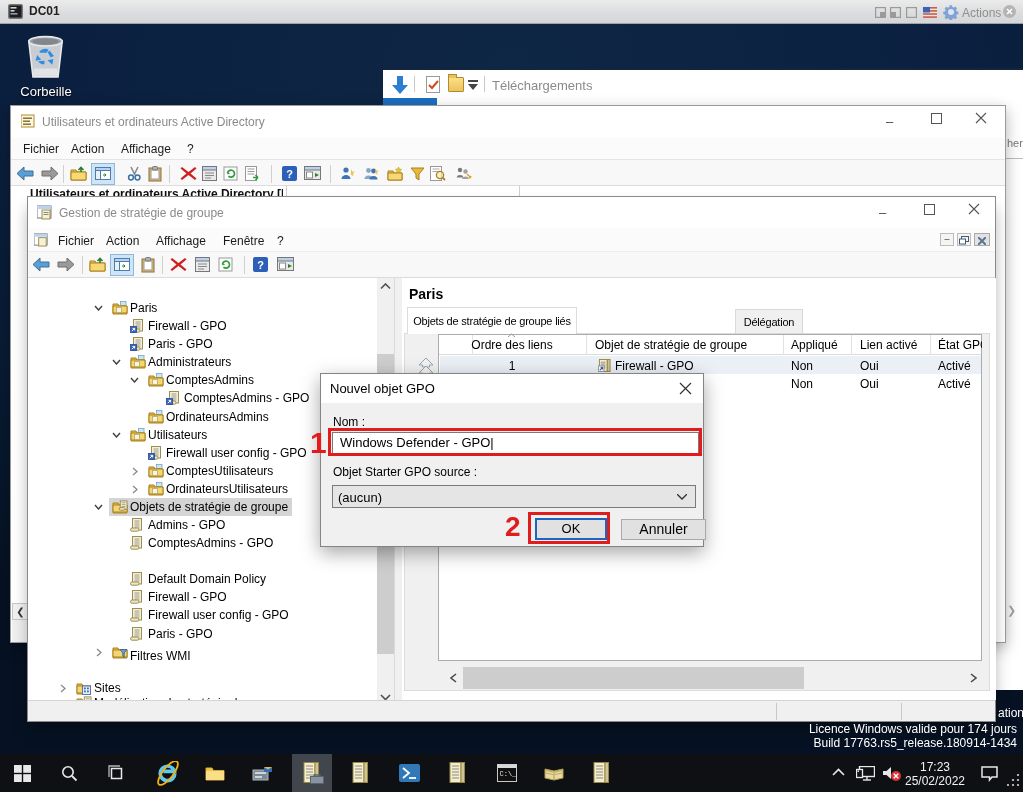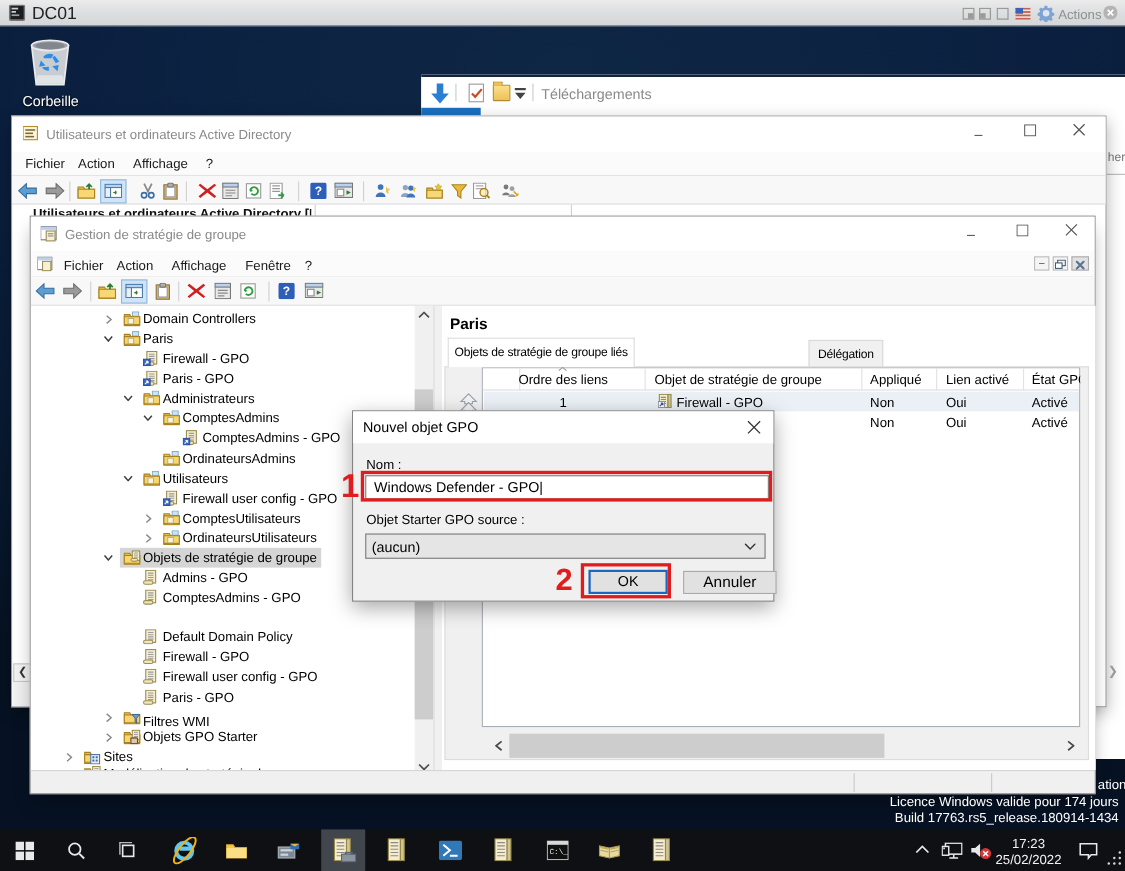--- a/index.html
+++ b/index.html
@@ -4,21 +4,21 @@
 <style>
   * { margin:0; padding:0; box-sizing:border-box; }
   html,body { width:1023px; height:792px; overflow:hidden; }
   body { font-family:"Liberation Sans", sans-serif; position:relative;
     background:radial-gradient(ellipse 1000px 600px at 50% 8%, #0e2744 0%, #0b2040 45%, #081b33 72%, #061223 100%); }
   .abs { position:absolute; }
 
   
   #conbar { left:0; top:0; width:1023px; height:24px;
     background:linear-gradient(#ebebeb, #dcdddf 55%, #d4d6d8); border-bottom:1px solid #9ea3a8; }
-  #conbar .ttl { position:absolute; left:29px; top:4px; font-size:16px; font-weight:normal; color:#222; }
+  #conbar .ttl { position:absolute; left:29px; top:4px; font-size:12px; font-weight:bold; color:#222; }
 
   
   .win { background:#fff; border:1px solid #9b9b9b; }
   .cap { position:absolute; left:0; top:0; right:0; height:31px; background:#fff; }
   .cap .txt { position:absolute; top:9px; font-size:12px; color:#8a8a8a; white-space:nowrap; }
   .capbtn { position:absolute; color:#444; font-size:13px; }
   .menubar { position:absolute; left:0; right:0; background:#fbfbfb; font-size:12px; color:#1a1a1a; }
   .menubar span { position:absolute; top:4px; }
   .toolbar { position:absolute; left:0; right:0; background:#f8f8f8; border-bottom:1px solid #dcdcdc; }
 
@@ -348,34 +348,20 @@
         </svg></div>
 <div style="position:absolute; left:249px; top:5px;"><svg width="17" height="14" viewBox="0 0 17 14">
           <rect x="0.5" y="0.5" width="16" height="13" fill="#e8e8e8" stroke="#777"></rect>
           <rect x="0.5" y="0.5" width="16" height="3.5" fill="#b9d2ef" stroke="#777"></rect>
           <rect x="2.5" y="6" width="6" height="6" fill="#fff" stroke="#888"></rect>
           <path d="M11 7 l4 2 -4 2 z" fill="#2e7d2e"></path>
         </svg></div>
 </div>
 
   <div class="abs" id="tree" style="left:0; top:81px; width:367px; height:423px; background:#fff; overflow:hidden;">
-<div class="trow" style="left:0; top:3px; width:340px;">
-        <span class="chev" style="left:68px; top:5px;">
-          <svg width="6" height="9" viewBox="0 0 6 9">
-            <path d="M1 1 L5 4.5 L1 8" stroke="#8a8a8a" stroke-width="1.3" fill="none"></path>
-          </svg>
-        </span>
-        <span style="position:absolute; left:84px; top:2px;"><svg width="16" height="14" viewBox="0 0 16 14">
-            <rect x="8.5" y="0.5" width="5.5" height="4" fill="#cde4f2" stroke="#7aa6c4" stroke-width="0.8"></rect>
-            <path d="M1 3 h5 l1 2 h8 v8 h-14 z" fill="#e9bd48" stroke="#a8821f" stroke-width="1"></path>
-            <path d="M1 5 h14 v7 h-14 z" fill="#f6d673" stroke="#a8821f" stroke-width="1"></path>
-            <rect x="4.5" y="6.5" width="5" height="5" fill="#f8f4e0" stroke="#b5a86a" stroke-width="0.8"></rect>
-          </svg></span>
-        <span style="position:absolute; left:102px; top:2px; line-height:14px;">Domain Controllers</span>
-      </div>
 <div class="trow" style="left:0; top:21px; width:340px;">
         <span class="chev" style="left:66px; top:6px;">
           <svg width="9" height="6" viewBox="0 0 9 6">
             <path d="M1 1 L4.5 5 L8 1" stroke="#3f3f3f" stroke-width="1.4" fill="none"></path>
           </svg>
         </span>
         <span style="position:absolute; left:84px; top:2px;"><svg width="16" height="14" viewBox="0 0 16 14">
             <rect x="8.5" y="0.5" width="5.5" height="4" fill="#cde4f2" stroke="#7aa6c4" stroke-width="0.8"></rect>
             <path d="M1 3 h5 l1 2 h8 v8 h-14 z" fill="#e9bd48" stroke="#a8821f" stroke-width="1"></path>
             <path d="M1 5 h14 v7 h-14 z" fill="#f6d673" stroke="#a8821f" stroke-width="1"></path>
@@ -627,42 +613,20 @@
           <svg width="6" height="9" viewBox="0 0 6 9">
             <path d="M1 1 L5 4.5 L1 8" stroke="#8a8a8a" stroke-width="1.3" fill="none"></path>
           </svg>
         </span>
         <span style="position:absolute; left:84px; top:2px;"><svg width="16" height="14" viewBox="0 0 16 14">
             <path d="M1 3 h5 l1 2 h8 v8 h-14 z" fill="#e9bd48" stroke="#a8821f" stroke-width="1"></path>
             <path d="M1 5 h14 v7 h-14 z" fill="#f6d673" stroke="#a8821f" stroke-width="1"></path>
             <path d="M8 4.5 h7 l-2.8 3.5 v4.5 l-1.4-1.2 v-3.3 z" fill="#6b9bd2" stroke="#34618f" stroke-width="0.8"></path>
           </svg></span>
         <span style="position:absolute; left:102px; top:6px; line-height:14px;">Filtres WMI</span>
-      </div>
-<div class="trow" style="left:0; top:383px; width:340px;">
-        <span class="chev" style="left:68px; top:5px;">
-          <svg width="6" height="9" viewBox="0 0 6 9">
-            <path d="M1 1 L5 4.5 L1 8" stroke="#8a8a8a" stroke-width="1.3" fill="none"></path>
-          </svg>
-        </span>
-        <span style="position:absolute; left:84px; top:2px;"><svg width="17" height="14" viewBox="0 0 17 14">
-            <path d="M1 3 h5 l1 2 h8 v8 h-14 z" fill="#e9bd48" stroke="#a8821f" stroke-width="1"></path>
-            <path d="M1 5 h14 v7 h-14 z" fill="#f6d673" stroke="#a8821f" stroke-width="1"></path>
-            <g transform="translate(7.5,0.5) scale(0.75)">
-              <rect x="1" y="0.5" width="9" height="11.5" fill="#f6efcf" stroke="#958747" stroke-width="1.2"></rect>
-              <g stroke="#9b9b9b" stroke-width="1.2">
-                <line x1="3" y1="3" x2="8" y2="3"></line>
-                <line x1="3" y1="5.5" x2="8" y2="5.5"></line>
-                <line x1="3" y1="8" x2="8" y2="8"></line>
-              </g>
-              <rect x="-0.5" y="9.5" width="8" height="3.4" rx="1.7" fill="#efe6bd" stroke="#958747" stroke-width="1.2"></rect>
-            </g>
-            <rect x="7" y="8" width="6" height="5" fill="#d8c8b8" stroke="#7a4a30" stroke-width="1"></rect>
-          </svg></span>
-        <span style="position:absolute; left:102px; top:2px; line-height:14px;">Objets GPO Starter</span>
       </div>
 <div class="trow" style="left:0; top:401px; width:340px;">
         <span class="chev" style="left:32px; top:5px;">
           <svg width="6" height="9" viewBox="0 0 6 9">
             <path d="M1 1 L5 4.5 L1 8" stroke="#8a8a8a" stroke-width="1.3" fill="none"></path>
           </svg>
         </span>
         <span style="position:absolute; left:48px; top:2px;"><svg width="15" height="14" viewBox="0 0 15 14">
             <path d="M1 3 h5 l1 2 h8 v8 h-14 z" fill="#e9bd48" stroke="#a8821f" stroke-width="1"></path>
             <path d="M1 5 h14 v7 h-14 z" fill="#f6d673" stroke="#a8821f" stroke-width="1"></path>

